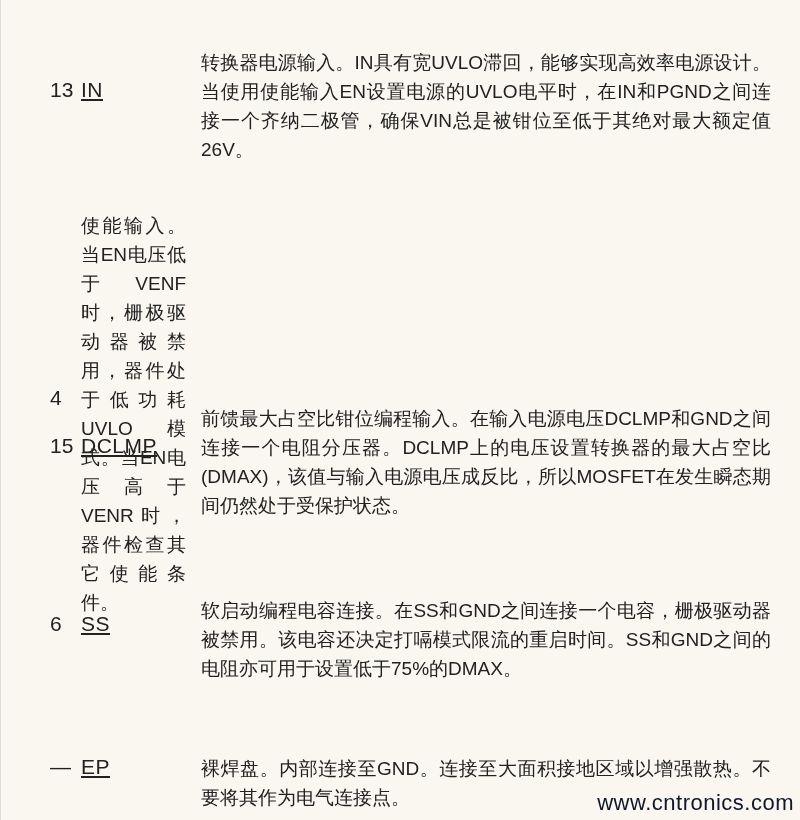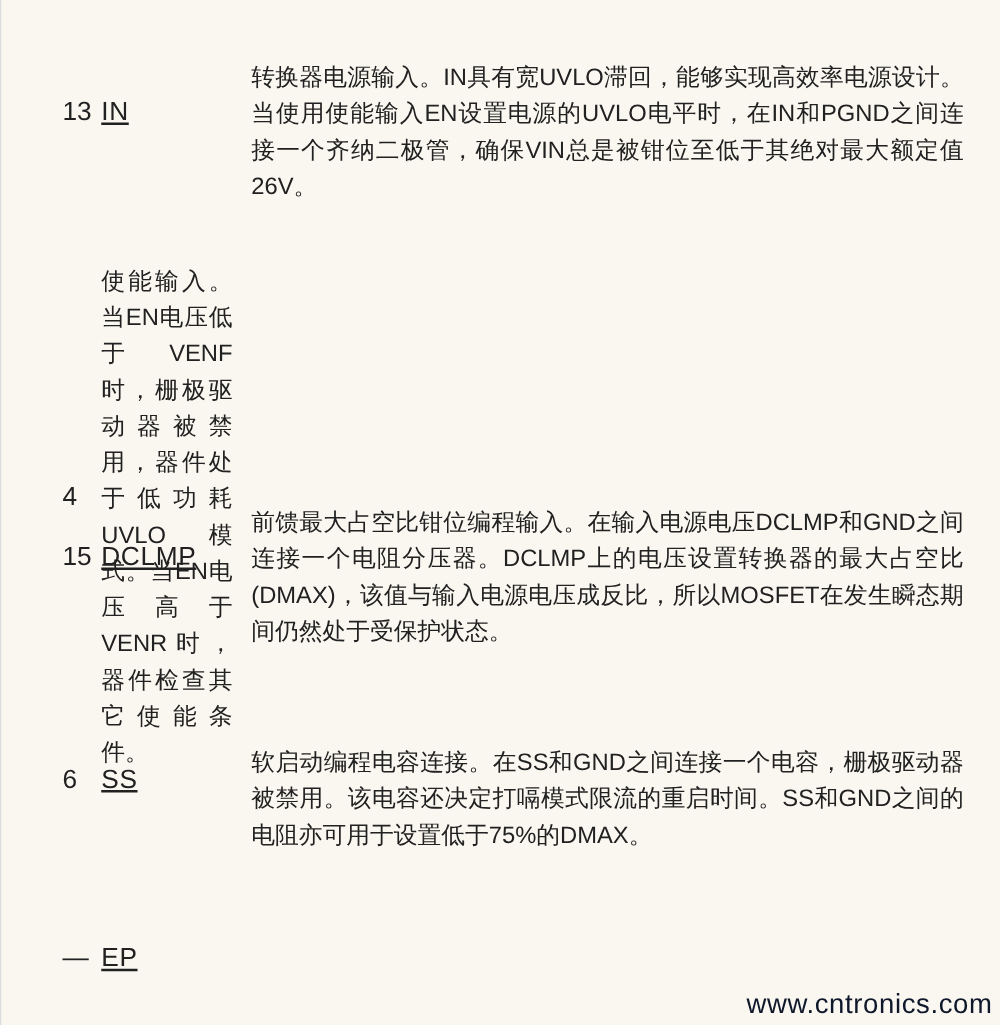--- a/index.html
+++ b/index.html
@@ -96,18 +96,19 @@
 
     <div class="row">
       <div class="cell pin">6</div>
       <div class="cell name">SS</div>
       <div class="cell desc">软启动编程电容连接。在SS和GND之间连接一个电容，栅极驱动器被禁用。该电容还决定打嗝模式限流的重启时间。SS和GND之间的电阻亦可用于设置低于75%的DMAX。</div>
     </div>
 
     <div class="row last">
       <div class="cell pin">—</div>
       <div class="cell name">EP</div>
+      <div class="cell desc">裸焊盘。内部连接至GND。连接至大面积接地区域以增强散热。不要将其作为电气连接点。</div>
     </div>
 
   </div>
 
   <div class="watermark">www.cntronics.com</div>
 </div>
 
 </body></html>

